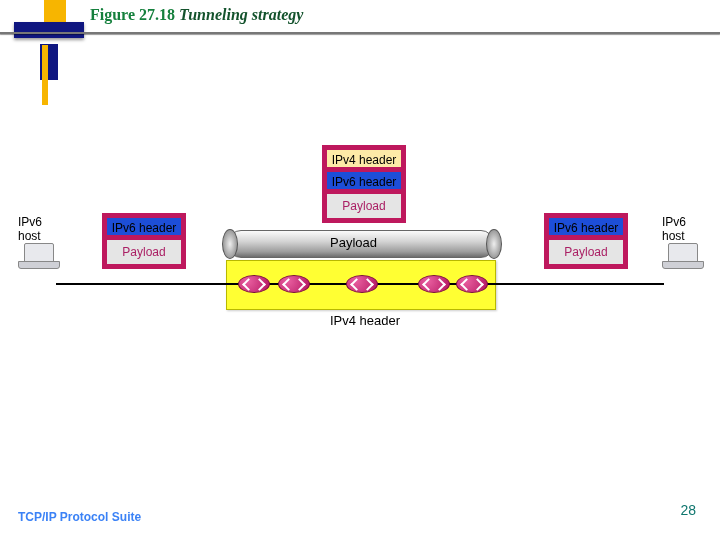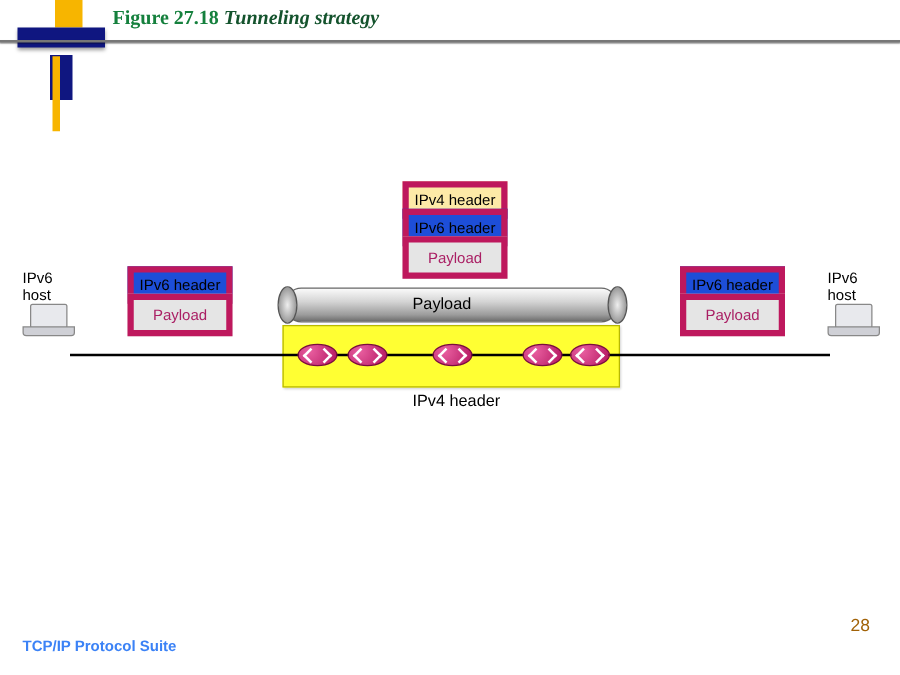--- a/index.html
+++ b/index.html
@@ -6,21 +6,21 @@
   .logo{position:absolute;left:14px;top:0}
   .logo .a{position:absolute;left:30px;top:0;width:22px;height:22px;background:#f7b500}
   .logo .b{position:absolute;left:0;top:22px;width:70px;height:16px;background:#0f1680;box-shadow:0 2px 3px rgba(0,0,0,.4)}
   .logo .c{position:absolute;left:26px;top:44px;width:18px;height:36px;background:#0f1680}
   .logo .d{position:absolute;left:28px;top:45px;width:6px;height:60px;background:#f7b500}
   .title{position:absolute;left:90px;top:6px;font-weight:bold}
   .fnum{color:#15803d}
   .fdesc{font-style:italic;color:#14532d;}
   .rule{position:absolute;left:0;top:32px;width:720px;height:2px;background:#777;box-shadow:0 1px 1px rgba(0,0,0,.4)}
   .foot-l{position:absolute;left:18px;bottom:16px;font:bold 12px Verdana,sans-serif;color:#3b82f6}
-  .foot-r{position:absolute;right:24px;bottom:32px;font:14px Arial;color:#a16207}
+  .foot-r{position:absolute;right:24px;bottom:22px;font:14px Arial;color:#0f766e}
 
   .diag{position:absolute;left:0;top:165px;width:720px;height:210px}
 
   .box{position:absolute;width:74px;height:20px;border:5px solid #be185d;font:12px Arial;text-align:center;line-height:20px}
   .hdr4{background:#fdeaa7}
   .hdr6{background:#1d4ed8}
   .pay{background:#e5e5e5;color:#aa1f64}
 
   .host{position:absolute;font:12px Arial;width:40px}
   .laptop{width:40px;height:24px;position:relative}

